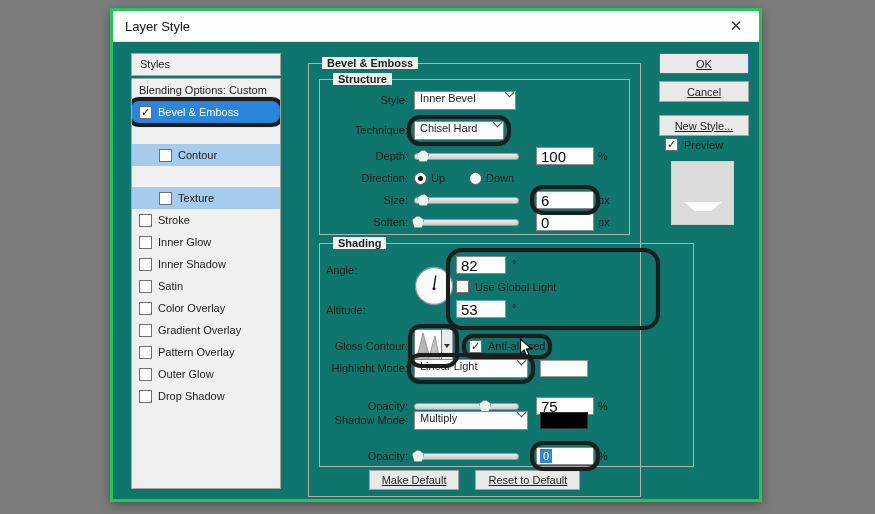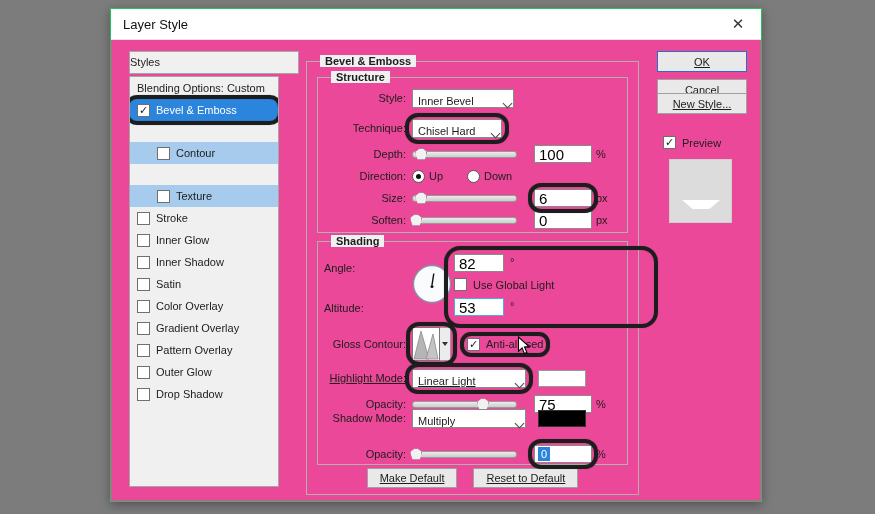--- a/index.html
+++ b/index.html
@@ -5,36 +5,36 @@
   html,body{margin:0;padding:0;}
   body{
     width:875px;height:514px;position:relative;overflow:hidden;
     background:var(--canvas_gray,#7c7c7c);
     font-family:"Liberation Sans","DejaVu Sans",sans-serif;
     color:#1c1c1c;font-size:11px;
     -webkit-font-smoothing:antialiased;
   }
   .dialog{
     position:absolute;left:110px;top:8px;width:652px;height:494px;
-    background:#ec4899;border:1px solid #22c55e;
+    background:#0f766e;border:3px solid #22c55e;
     box-shadow:0 3px 10px rgba(0,0,0,.35);
     box-sizing:border-box;
   }
   .titlebar{
     height:30px;background:#ffffff;display:flex;align-items:center;
     justify-content:space-between;padding:0 12px;border-bottom:1px solid #e3e3e3;
   }
   .titlebar .title{font-size:13px;color:#111;}
   .close-btn{font-size:15px;color:#333;width:22px;text-align:center;cursor:default;}
 
   
   .styles-header{
-    position:absolute;left:18px;top:42px;width:170px;height:23px;
+    position:absolute;left:18px;top:42px;width:150px;height:23px;
     border:1px solid #a6a6a6;box-sizing:border-box;background:#f0f0f0;
-    line-height:21px;
+    line-height:21px;padding-left:8px;
   }
   .styles-list{
     position:absolute;left:18px;top:67px;width:150px;height:411px;
     border:1px solid #a6a6a6;box-sizing:border-box;background:#f0f0f0;
     overflow:hidden;
   }
   .sb-row{height:22px;display:flex;align-items:center;padding-left:7px;position:relative;}
   .sb-row.tint{background:var(--tint_blue,#a6cbec);margin-top:21px;}
   .sb-row.selected{background:var(--selection_blue,#2c85dc);color:#fff;}
   .sb-row.indent{padding-left:27px;}
@@ -52,29 +52,29 @@
   .sb-ring{left:-5px;right:-4px;top:-4px;bottom:-4px;border-radius:12px;}
 
   
   .groupbox{position:absolute;border:1px solid #b0b0b0;box-sizing:border-box;}
   .group-legend{
     position:absolute;top:-7px;left:13px;background:#f0f0f0;padding:0 5px;
     font-weight:bold;white-space:nowrap;
   }
   .outer-group{left:195px;top:52px;width:333px;height:434px;}
   .structure-group{left:10px;top:15px;width:311px;height:156px;}
-  .shading-group{left:10px;top:179px;width:311px;height:224px;}
+  .shading-group{left:10px;top:179px;width:375px;height:224px;}
 
   .frow{position:absolute;left:6px;right:6px;display:flex;align-items:center;height:20px;}
   .flabel{width:82px;text-align:right;margin-right:6px;flex:none;white-space:nowrap;}
   .rel{position:relative;display:inline-flex;align-items:center;}
 
   .dropdown{
     background:#fff;border:1px solid #8a8a8a;box-sizing:border-box;height:19px;
-    display:inline-flex;align-items:flex-end;justify-content:space-between;
+    display:inline-flex;align-items:flex-start;justify-content:space-between;
     padding:0 2px 0 5px;flex:none;
   }
   .chev{width:6px;height:6px;border-right:1.5px solid #4a4a4a;border-bottom:1.5px solid #4a4a4a;
     transform:rotate(45deg);margin-top:-3px;flex:none;}
   .num-input{
     width:58px;height:18px;box-sizing:border-box;border:1px solid #8a8a8a;background:#fff;
     font-family:"Liberation Sans","DejaVu Sans",sans-serif;font-size:15px;padding:0 4px;
   }
   .unit{margin-left:4px;flex:none;}
 
@@ -300,21 +300,21 @@
           </span>
           <span class="ring" style="left:-6px;right:-6px;top:-5px;bottom:-5px;"></span>
         </span>
         <span class="rel" style="margin-left:16px;">
           <span class="cb">✓</span>
           <span>Anti-aliased</span>
           <span class="ring" style="left:-7px;right:-7px;top:-6px;bottom:-6px;border-radius:11px;"></span>
         </span>
       </div>
 
-      <div class="frow" style="top:126px;text-decoration:underline;">
+      <div class="frow" style="top:114px;">
         <span class="flabel">Highlight Mode:</span>
         <span class="rel">
           <span class="dropdown" style="width:114px;">
             <span>Linear Light</span>
             <span class="chev"></span>
           </span>
           <span class="ring" style="left:-7px;right:-7px;top:-6px;bottom:-6px;"></span>
         </span>
         <span class="swatch" style="margin-left:12px;background:var(--highlight_swatch,#ffffff);"></span>
       </div>
@@ -353,21 +353,21 @@
     </div>
 
     <div class="footer-row">
       <span class="btn">Make Default</span>
       <span class="btn">Reset to Default</span>
     </div>
   </div>
 
   <span class="btn side-btn ok" style="top:42px;">OK</span>
   <span class="btn side-btn" style="top:70px;">Cancel</span>
-  <span class="btn side-btn" style="top:84px;">New Style...</span>
+  <span class="btn side-btn" style="top:104px;">New Style...</span>
 
   <div class="preview-row">
     <span class="cb">✓</span>
     <span>Preview</span>
   </div>
 
   <div class="preview-thumb">
     <span class="bevel-shape"></span>
   </div>
 

